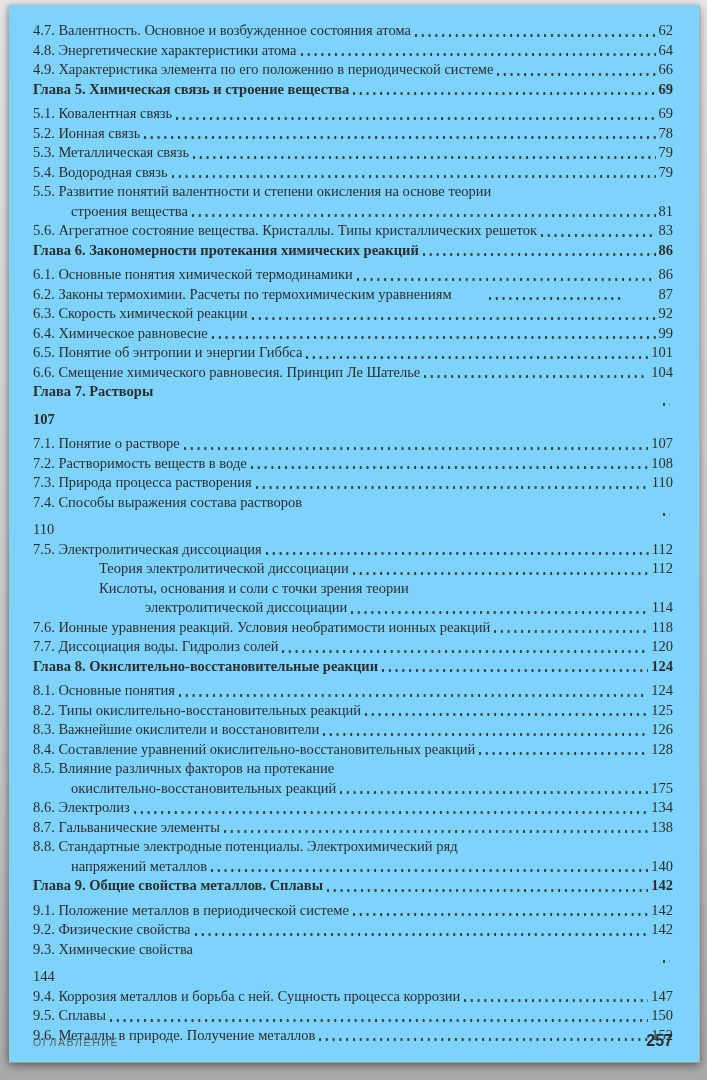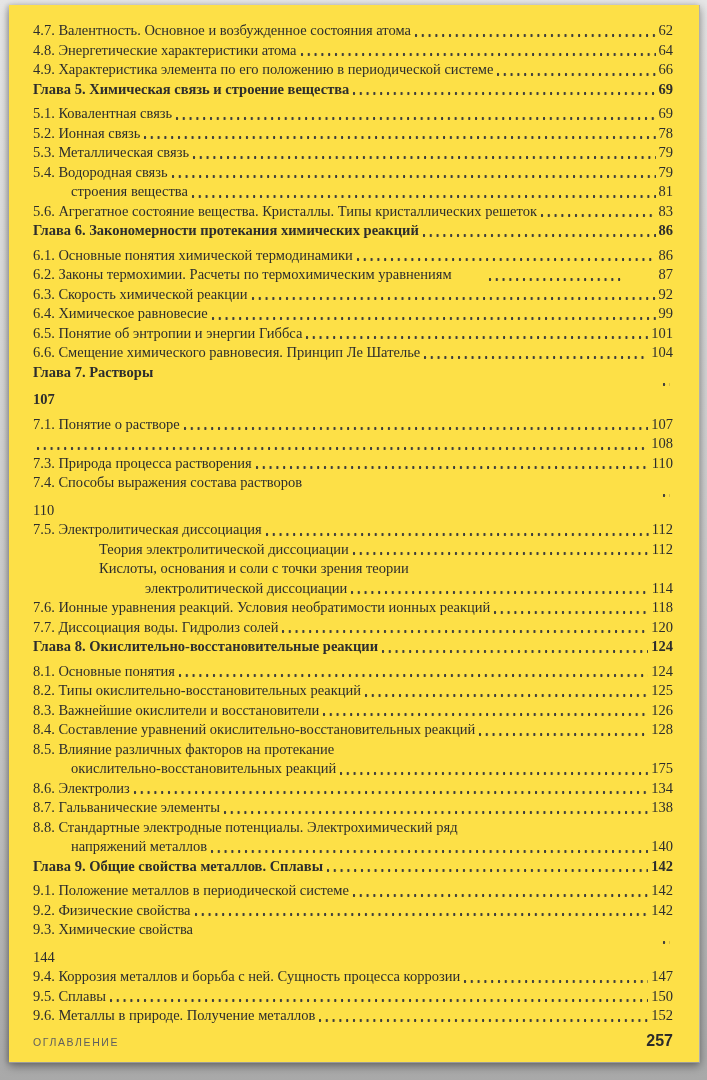--- a/index.html
+++ b/index.html
@@ -18,21 +18,21 @@
     position: absolute;
     inset: 0;
     background: linear-gradient(180deg, #e6e6e6 0%, #c4c4c4 70%, #a9a9a9 100%);
   }
   .page {
     position: absolute;
     left: 9px;
     top: 5px;
     right: 7px;
     bottom: 17px;
-    background: #fde047;
+    background: #7dd3fc;
     border-right: 1px solid #b0b0b0;
     border-bottom: 1px solid #9a9a9a;
     box-shadow: 0 3px 9px rgba(0,0,0,0.40), -2px 0 4px rgba(0,0,0,0.12);
   }
   .toc {
     position: absolute;
     left: 24px;
     right: 26px;
     top: 16px;
     color: #2d2d2d;
@@ -142,20 +142,21 @@
           </div>
         </div>
         <div class="entry">
           <div class="line last" style="padding-left: 0px;">
             <span class="txt">5.4. Водородная связь</span>
             <span class="dots"></span>
             <span class="pg">79</span>
           </div>
         </div>
         <div class="entry">
+          <div class="line" style="padding-left: 0px;">5.5. Развитие понятий валентности и степени окисления на основе теории</div>
           <div class="line last" style="padding-left: 38px;">
             <span class="txt">строения вещества</span>
             <span class="dots"></span>
             <span class="pg">81</span>
           </div>
         </div>
         <div class="entry">
           <div class="line last" style="padding-left: 0px;">
             <span class="txt">5.6. Агрегатное состояние вещества. Кристаллы. Типы кристаллических решеток</span>
             <span class="dots"></span>
@@ -224,20 +225,21 @@
         </div>
         <div class="entry">
           <div class="line last" style="padding-left: 0px;">
             <span class="txt">7.1. Понятие о растворе</span>
             <span class="dots"></span>
             <span class="pg">107</span>
           </div>
         </div>
         <div class="entry">
           <div class="line last" style="padding-left: 0px;">
+            <span class="txt">7.2. Растворимость веществ в воде</span>
             <span class="dots"></span>
             <span class="pg">108</span>
           </div>
         </div>
         <div class="entry">
           <div class="line last" style="padding-left: 0px;">
             <span class="txt">7.3. Природа процесса растворения</span>
             <span class="dots"></span>
             <span class="pg">110</span>
           </div>

